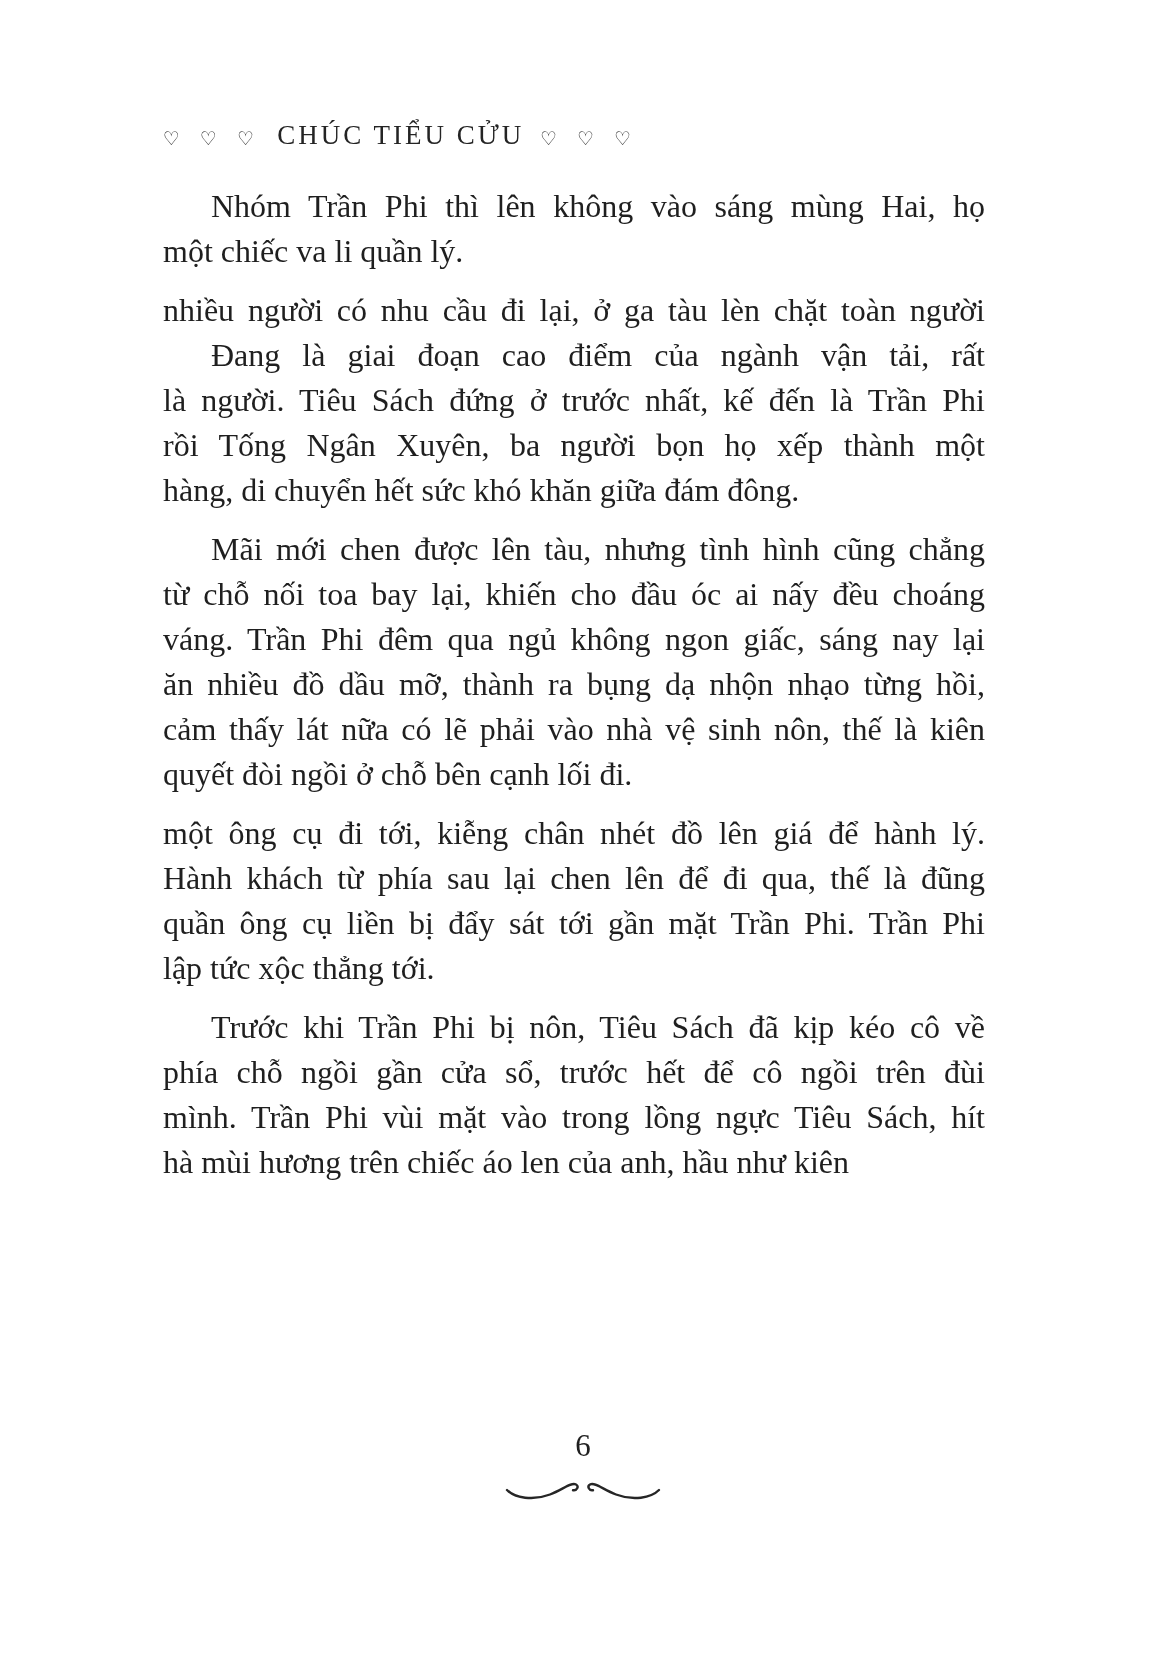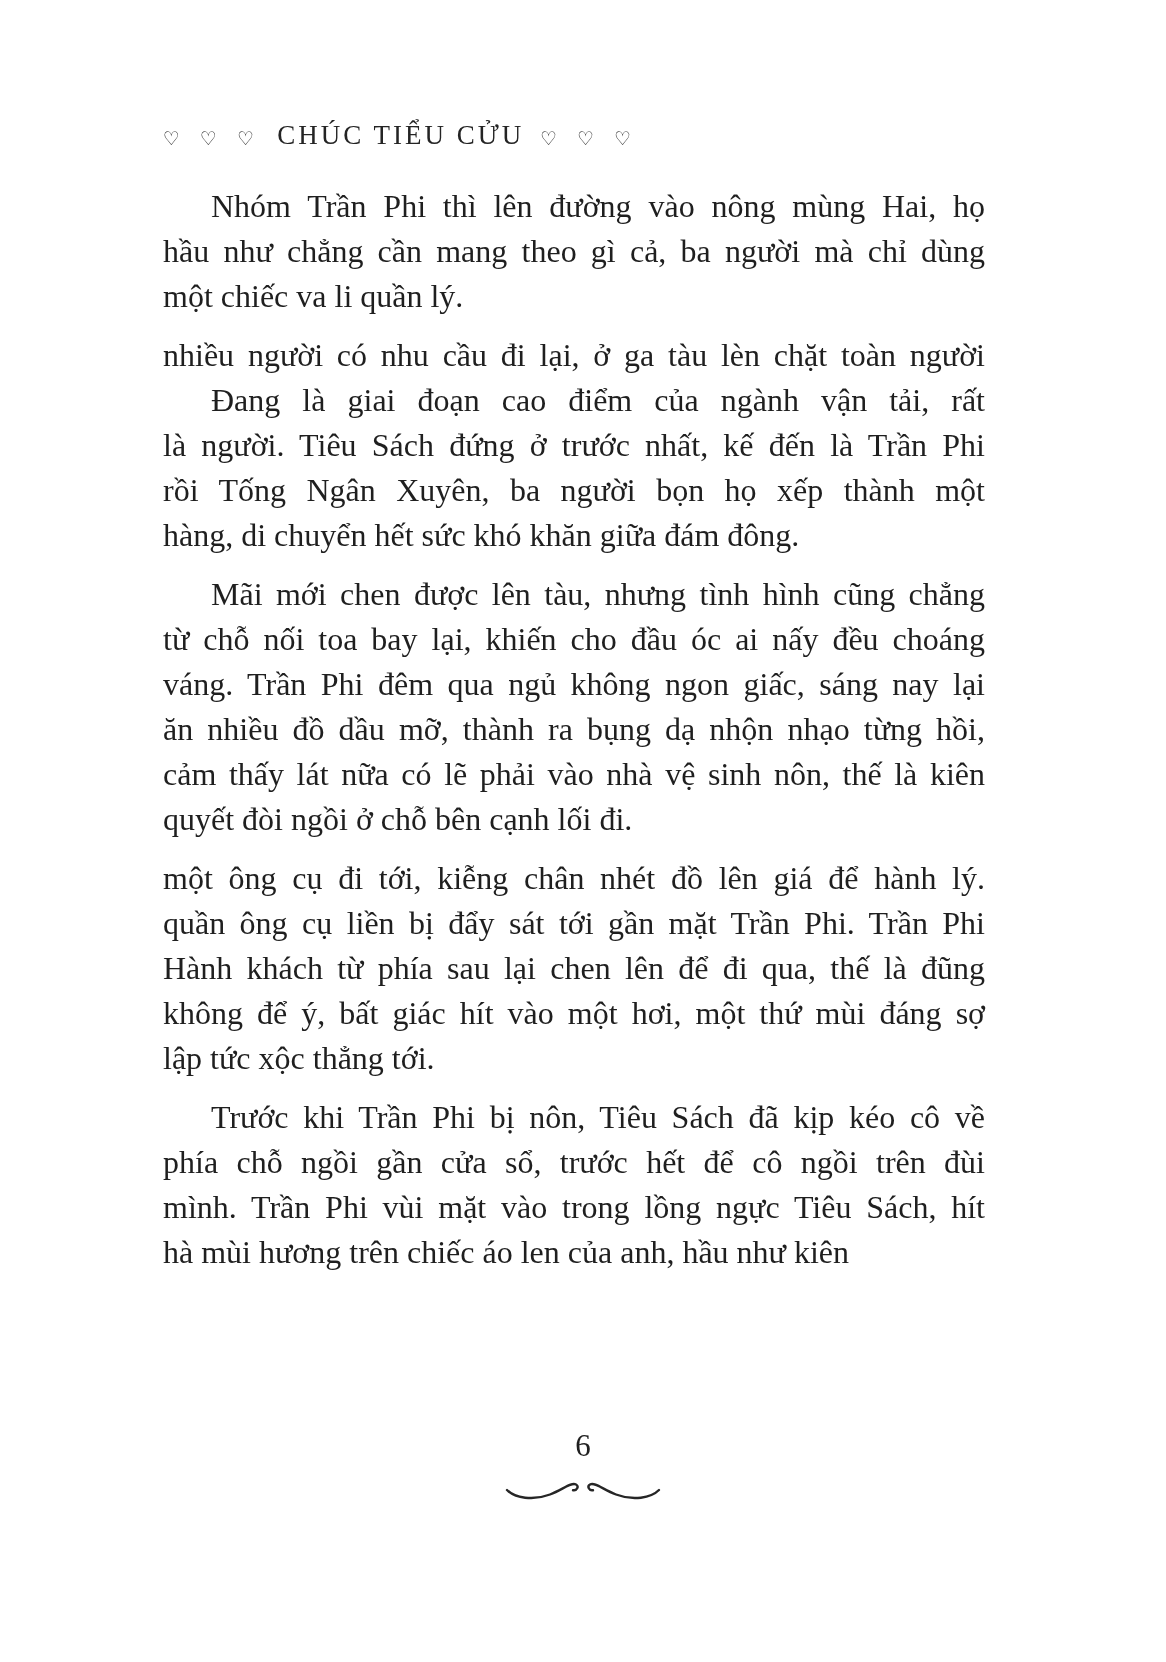--- a/index.html
+++ b/index.html
@@ -79,44 +79,42 @@
 
   <header class="running-head">
     <span class="hearts left">♡ ♡ ♡</span>
     <span class="running-title">CHÚC TIỂU CỬU</span>
     <span class="hearts right">♡ ♡ ♡</span>
   </header>
 
   <main class="body-text">
 
   <div class="para">
-        <div class="line first">Nhóm Trần Phi thì lên đường vào nông mùng Hai, họ</div>
-        <div class="line">hầu như chẳng cần mang theo gì cả, ba người mà chỉ dùng</div>
+        <div class="line first">Nhóm Trần Phi thì lên không vào sáng mùng Hai, họ</div>
         <div class="line last">một chiếc va li quần lý.</div>
       </div>
       <div class="para">
         <div class="line">nhiều người có nhu cầu đi lại, ở ga tàu lèn chặt toàn người</div>
         <div class="line first">Đang là giai đoạn cao điểm của ngành vận tải, rất</div>
         <div class="line">là người. Tiêu Sách đứng ở trước nhất, kế đến là Trần Phi</div>
         <div class="line">rồi Tống Ngân Xuyên, ba người bọn họ xếp thành một</div>
         <div class="line last">hàng, di chuyển hết sức khó khăn giữa đám đông.</div>
       </div>
       <div class="para">
         <div class="line first">Mãi mới chen được lên tàu, nhưng tình hình cũng chẳng</div>
         <div class="line">từ chỗ nối toa bay lại, khiến cho đầu óc ai nấy đều choáng</div>
         <div class="line">váng. Trần Phi đêm qua ngủ không ngon giấc, sáng nay lại</div>
         <div class="line">ăn nhiều đồ dầu mỡ, thành ra bụng dạ nhộn nhạo từng hồi,</div>
         <div class="line">cảm thấy lát nữa có lẽ phải vào nhà vệ sinh nôn, thế là kiên</div>
         <div class="line last">quyết đòi ngồi ở chỗ bên cạnh lối đi.</div>
       </div>
       <div class="para">
         <div class="line">một ông cụ đi tới, kiễng chân nhét đồ lên giá để hành lý.</div>
+        <div class="line">Hành khách từ phía sau lại chen lên để đi qua, thế là đũng</div>
         <div class="line">quần ông cụ liền bị đẩy sát tới gần mặt Trần Phi. Trần Phi</div>
-        <div class="line">Hành khách từ phía sau lại chen lên để đi qua, thế là đũng</div>
-        <div class="line">không để ý, bất giác hít vào một hơi, một thứ mùi đáng sợ</div>
         <div class="line last">lập tức xộc thẳng tới.</div>
       </div>
       <div class="para">
         <div class="line first">Trước khi Trần Phi bị nôn, Tiêu Sách đã kịp kéo cô về</div>
         <div class="line">phía chỗ ngồi gần cửa sổ, trước hết để cô ngồi trên đùi</div>
         <div class="line">mình. Trần Phi vùi mặt vào trong lồng ngực Tiêu Sách, hít</div>
         <div class="line last">hà mùi hương trên chiếc áo len của anh, hầu như kiên</div>
       </div>
     </main>
 

